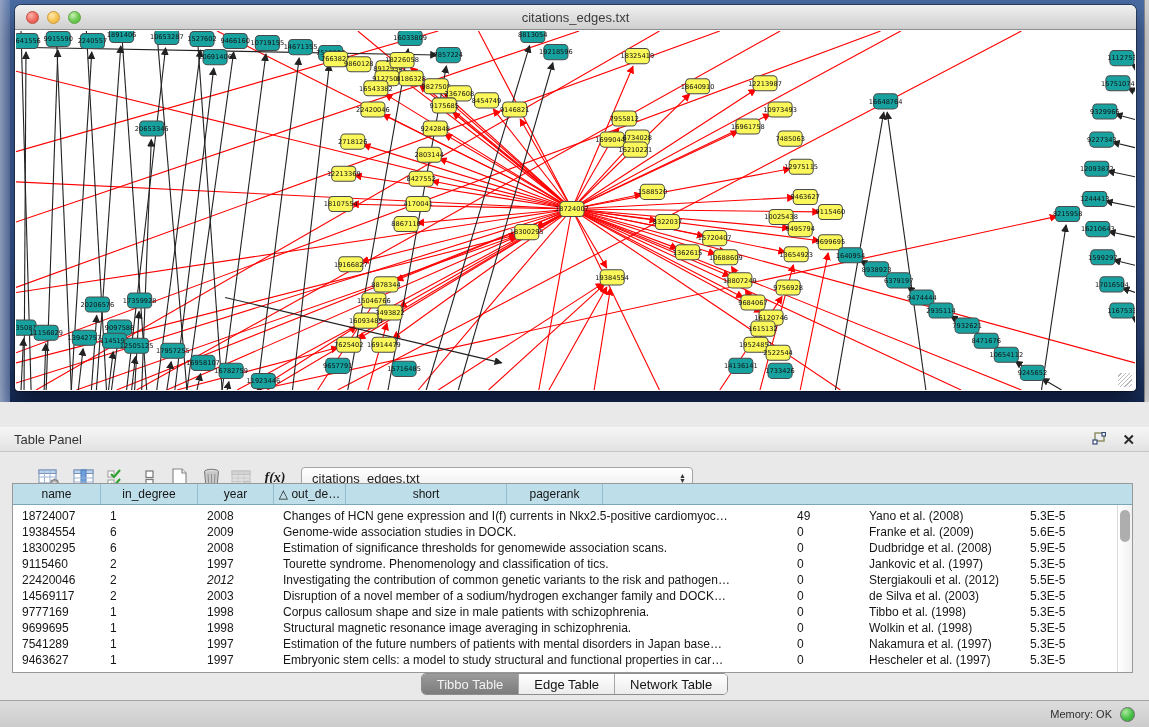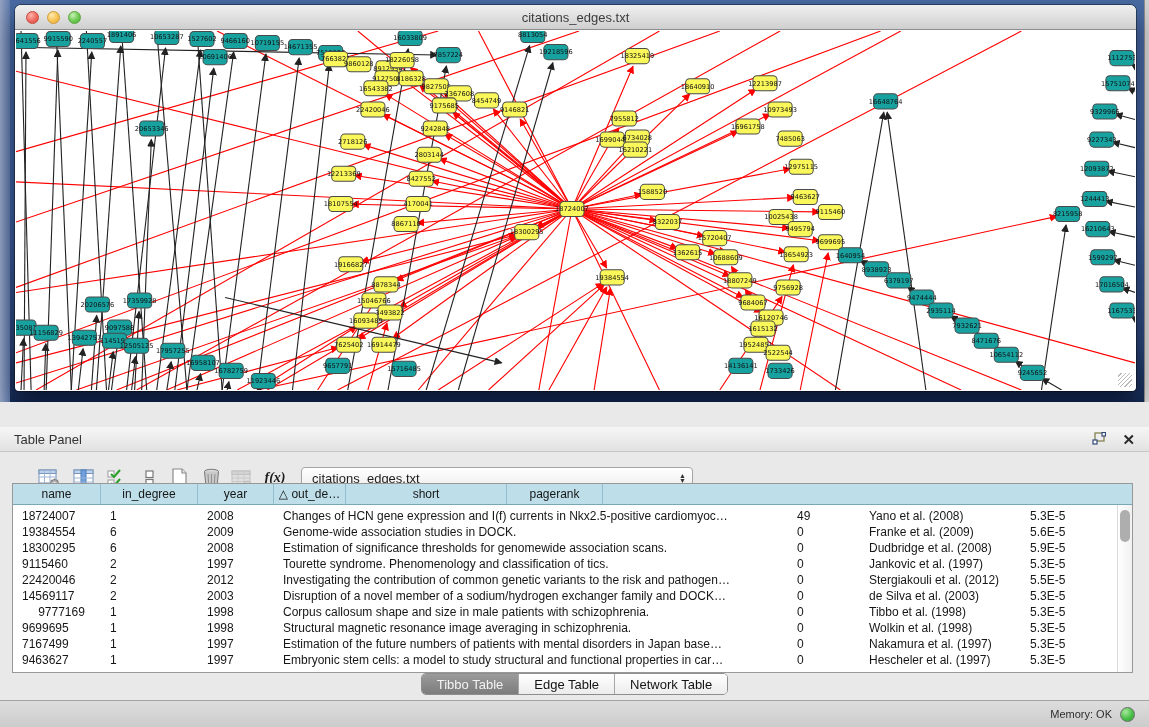--- a/index.html
+++ b/index.html
@@ -866,55 +866,55 @@
           <div class="td" style="width: 97px;">2</div>
           <div class="td" style="width: 76px;">1997</div>
           <div class="td" style="width: 514px;">Tourette syndrome. Phenomenology and classification of tics.</div>
           <div class="td" style="width: 72px;">0</div>
           <div class="td" style="width: 161px;">Jankovic et al. (1997)</div>
           <div class="td" style="width: 96px;">5.3E-5</div>
         </div>
         <div class="tr">
           <div class="td" style="width: 88px;">22420046</div>
           <div class="td" style="width: 97px;">2</div>
-          <div class="td" style="width: 76px;">2012</div>
+          <div class="td" style="width: 76px; font-style: italic;">2012</div>
           <div class="td" style="width: 514px;">Investigating the contribution of common genetic variants to the risk and pathogen…</div>
           <div class="td" style="width: 72px;">0</div>
           <div class="td" style="width: 161px;">Stergiakouli et al. (2012)</div>
           <div class="td" style="width: 96px;">5.5E-5</div>
         </div>
         <div class="tr">
           <div class="td" style="width: 88px;">14569117</div>
           <div class="td" style="width: 97px;">2</div>
           <div class="td" style="width: 76px;">2003</div>
           <div class="td" style="width: 514px;">Disruption of a novel member of a sodium/hydrogen exchanger family and DOCK…</div>
           <div class="td" style="width: 72px;">0</div>
           <div class="td" style="width: 161px;">de Silva et al. (2003)</div>
           <div class="td" style="width: 96px;">5.3E-5</div>
         </div>
         <div class="tr">
-          <div class="td" style="width: 88px; text-align: center;">9777169</div>
+          <div class="td" style="width: 88px;">9777169</div>
           <div class="td" style="width: 97px;">1</div>
           <div class="td" style="width: 76px;">1998</div>
           <div class="td" style="width: 514px;">Corpus callosum shape and size in male patients with schizophrenia.</div>
           <div class="td" style="width: 72px;">0</div>
           <div class="td" style="width: 161px;">Tibbo et al. (1998)</div>
           <div class="td" style="width: 96px;">5.3E-5</div>
         </div>
         <div class="tr">
           <div class="td" style="width: 88px;">9699695</div>
           <div class="td" style="width: 97px;">1</div>
           <div class="td" style="width: 76px;">1998</div>
           <div class="td" style="width: 514px;">Structural magnetic resonance image averaging in schizophrenia.</div>
           <div class="td" style="width: 72px;">0</div>
           <div class="td" style="width: 161px;">Wolkin et al. (1998)</div>
           <div class="td" style="width: 96px;">5.3E-5</div>
         </div>
         <div class="tr">
-          <div class="td" style="width: 88px;">7167499</div>
+          <div class="td" style="width: 88px;">7541289</div>
           <div class="td" style="width: 97px;">1</div>
           <div class="td" style="width: 76px;">1997</div>
           <div class="td" style="width: 514px;">Estimation of the future numbers of patients with mental disorders in Japan base…</div>
           <div class="td" style="width: 72px;">0</div>
           <div class="td" style="width: 161px;">Nakamura et al. (1997)</div>
           <div class="td" style="width: 96px;">5.3E-5</div>
         </div>
         <div class="tr">
           <div class="td" style="width: 88px;">9463627</div>
           <div class="td" style="width: 97px;">1</div>

